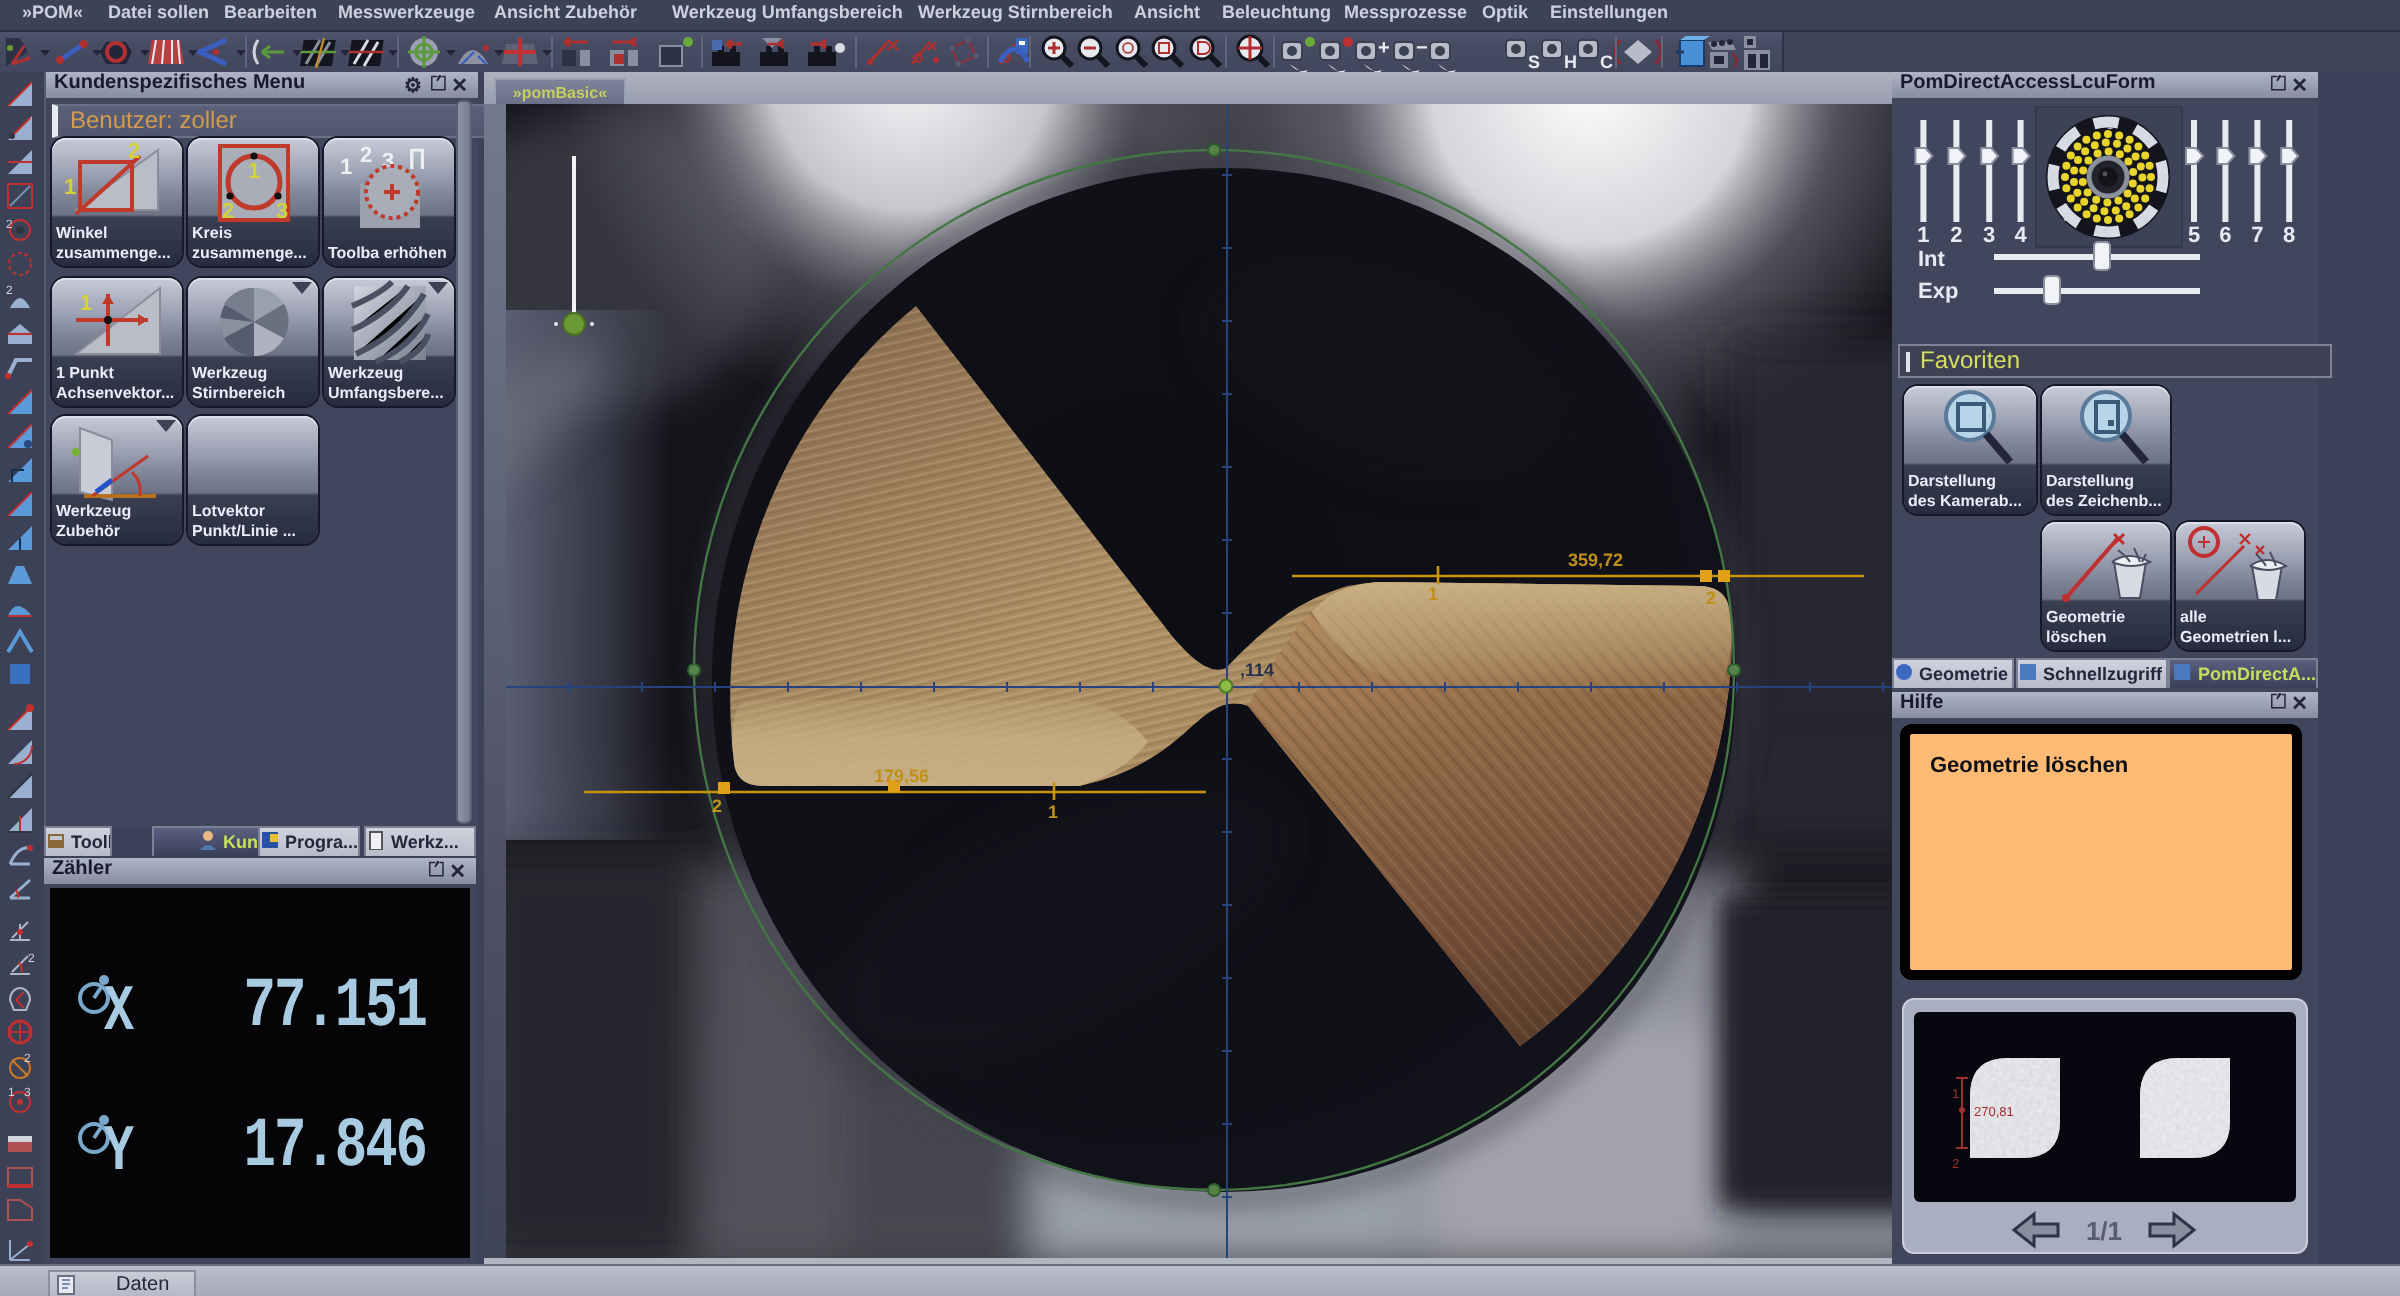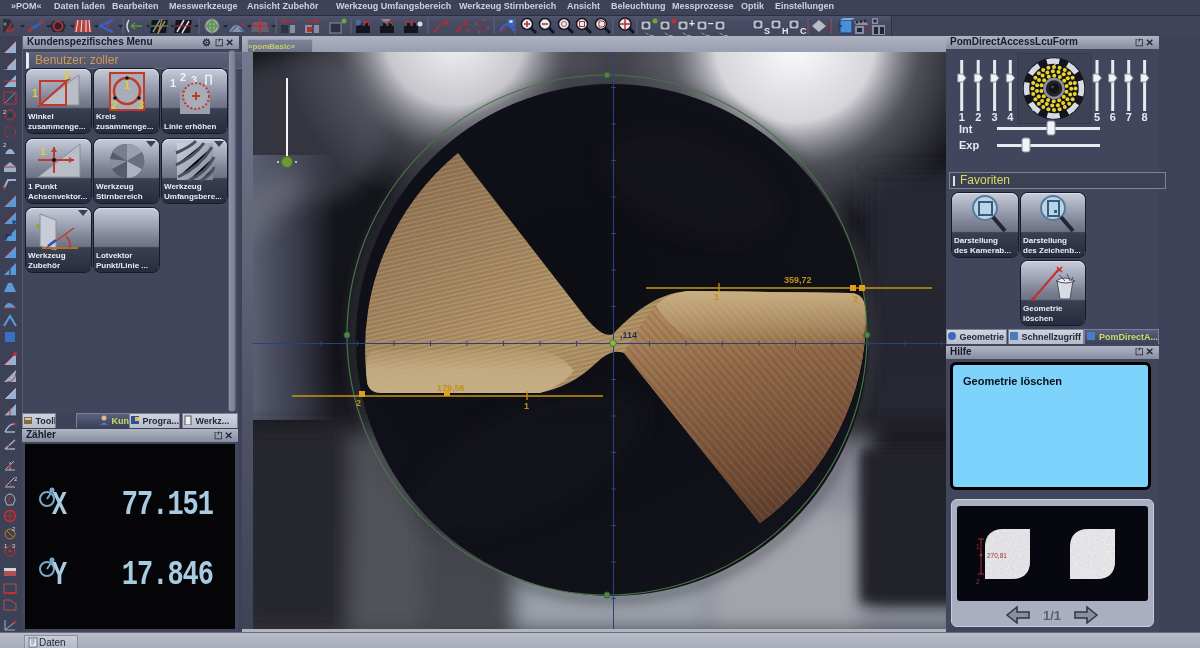--- a/index.html
+++ b/index.html
@@ -25,41 +25,41 @@
 .tabs{position:absolute;font-size:9px;font-weight:bold;}
 .tab{position:absolute;top:0;height:15px;background:linear-gradient(#d0d3de,#b8bcc9);color:#23273c;border:1px solid #7b8095;border-bottom:none;box-sizing:border-box;line-height:14px;white-space:nowrap;overflow:hidden;}
 .tab.sel{background:linear-gradient(#5a6080,#3a4058);color:#c8de5e;text-align:right;}
 
 #zahler{left:22px;top:429px;width:216px;height:203px;background:#42465c;}
 #zahlerbody{position:absolute;left:3px;top:15px;width:210px;height:185px;background:#050507;}
 .dig{position:absolute;font-family:"Liberation Mono",monospace;font-weight:bold;color:#a9cbe2;transform:scaleY(1.3);transform-origin:50% 10%;}
 
 #canvas{left:242px;top:36px;width:743px;height:598px;background:#15151b;}
 #cantabs{position:absolute;left:0;top:0;width:743px;height:16px;background:linear-gradient(#aeb2c0,#989db0);border-bottom:1px solid #6a6f80;}
-#pbtab{position:absolute;left:5px;top:3px;width:64px;height:13px;background:linear-gradient(#7d8398,#696f86);border:1px solid #9aa0b4;color:#c6ce62;font-size:8px;font-weight:bold;line-height:13px;}
+#pbtab{position:absolute;left:5px;top:3px;width:64px;height:13px;background:linear-gradient(#7d8398,#696f86);border:1px solid #9aa0b4;color:#c6ce62;font-size:8px;font-weight:bold;text-align:center;line-height:13px;}
 #canframeL{position:absolute;left:0;top:16px;width:11px;height:577px;background:linear-gradient(#747a8e,#4e5264 65%,#3f4356);}
 #canframeR{position:absolute;left:731px;top:16px;width:12px;height:577px;background:linear-gradient(#6e7488,#545a6c 70%,#7e8494);}
 #canframeB{position:absolute;left:0;top:593px;width:743px;height:5px;background:#b2b6c2;}
 
 #rightpanel{left:946px;top:36px;width:213px;height:596px;background:#42465c;}
 #favhead{position:absolute;left:3px;top:136px;width:205px;height:15px;border:1px solid #7e8396;background:#3d4153;color:#d6de62;font-size:12px;line-height:15px;padding-left:10px;box-sizing:content-box;}
 #favhead:before{content:"";position:absolute;left:3px;top:3px;width:2px;height:10px;background:#dfe2ea;}
-#hilfebox{position:absolute;left:4px;top:326px;width:201px;height:128px;box-sizing:border-box;background:#7dd3fc;border:3px solid #000000;border-radius:6px;color:#1e1e28;}
+#hilfebox{position:absolute;left:4px;top:326px;width:201px;height:128px;box-sizing:border-box;background:#fdba74;border:5px solid #000000;border-radius:6px;color:#1e1e28;}
 #hilfebox h3{margin:10px 0 6px 10px;font-size:11px;color:#0e0e16;}
 #hilfebox p{margin:0 2px 0 10px;font-size:10.5px;line-height:14.5px;color:#21212c;}
 #mediabox{position:absolute;left:5px;top:463px;width:203px;height:128px;box-sizing:border-box;background:#a9aec0;border:1px solid #c9cdd9;border-radius:6px;}
 #mediablack{position:absolute;left:5px;top:6px;width:191px;height:95px;background:#070710;border-radius:3px;}
 
 #statusbar{left:0;top:632px;width:1200px;height:16px;background:linear-gradient(#b9bdc9 0%,#a7acba 100%);border-top:1px solid #6a6f7e;box-sizing:border-box;}
-#datentab{position:absolute;left:24px;top:2px;width:54px;height:14px;background:linear-gradient(#c9ccd7,#b4b8c5);border:1px solid #8a8fa0;border-bottom:none;font-size:10px;color:#23273a;line-height:13px;padding-left:14px;box-sizing:border-box;}
+#datentab{position:absolute;left:24px;top:2px;width:74px;height:14px;background:linear-gradient(#c9ccd7,#b4b8c5);border:1px solid #8a8fa0;border-bottom:none;font-size:10px;color:#23273a;line-height:13px;padding-left:33px;box-sizing:border-box;}
 </style></head><body>
 <div id="app">
   <div class="abs" id="menubar">
     <span style="left:11px">»POM«</span>
-      <span style="left:54px">Daten laden</span>
+      <span style="left:54px">Datei sollen</span>
       <span style="left:112px">Bearbeiten</span>
       <span style="left:169px">Messwerkzeuge</span>
       <span style="left:247px">Ansicht Zubehör</span>
       <span style="left:336px">Werkzeug Umfangsbereich</span>
       <span style="left:459px">Werkzeug Stirnbereich</span>
       <span style="left:567px">Ansicht</span>
       <span style="left:611px">Beleuchtung</span>
       <span style="left:672px">Messprozesse</span>
       <span style="left:741px">Optik</span>
       <span style="left:775px">Einstellungen</span>
@@ -438,21 +438,21 @@
     <div class="btn" style="left:139px;top:33px">
         <svg width="65" height="50" viewBox="0 0 65 50">
           <text x="8" y="18" font-size="11" font-weight="bold" fill="#f0f0f4">1</text>
           <text x="18" y="12" font-size="11" font-weight="bold" fill="#f0f0f4">2</text>
           <text x="29" y="15" font-size="11" font-weight="bold" fill="#f0f0f4">3</text>
           <text x="42" y="13" font-size="11" font-weight="bold" fill="#f0f0f4">∏</text>
           <rect x="18" y="23" width="30" height="22" fill="#9ba0ac"></rect>
           <circle cx="34" cy="27" r="13" fill="#a8adb8" stroke="#c0392b" stroke-width="2" stroke-dasharray="2 2"></circle>
           <path d="M30 27h8M34 23v8" stroke="#c0392b" stroke-width="2"></path>
         </svg>
-        <div class="lab">Linie erhöhen</div>
+        <div class="lab">Toolba erhöhen</div>
       </div>
     <div class="btn" style="left:3px;top:103px">
         <svg width="65" height="44" viewBox="0 0 65 44">
           <polygon points="12,38 54,38 54,5" fill="#b9bdc8" stroke="#8a8e9a"></polygon>
           <line x1="28" y1="8" x2="28" y2="34" stroke="#c0392b" stroke-width="2"></line>
           <line x1="12" y1="21" x2="48" y2="21" stroke="#c0392b" stroke-width="2"></line>
           <path d="M28 8l-3 5h6zM48 21l-5-3v6z" fill="#c0392b"></path>
           <circle cx="28" cy="21" r="2" fill="#111"></circle>
           <text x="14" y="16" font-size="11" font-weight="bold" fill="#d4d23a">1</text>
         </svg>
@@ -853,20 +853,32 @@
         <svg width="64" height="44" viewBox="0 0 64 44">
           <path d="M12 38 L38 8" stroke="#c03030" stroke-width="2"></path>
           <path d="M36 6l5 5M41 6l-5 5" stroke="#c03030" stroke-width="1.5"></path>
           <circle cx="12" cy="38" r="2" fill="#c03030"></circle>
           <path d="M36 20 l3 18 h10 l3 -18 Z" fill="#d8dbe4" stroke="#4a4e60"></path>
           <path d="M35 20 q8 -6 19 0 q-9 4 -19 0" fill="#eceef4" stroke="#4a4e60"></path>
           <path d="M38 14 q5 4 6 6 M46 13 q2 4 3 7 M52 16 q-1 2 -2 4" stroke="#4a4e60" fill="none"></path>
         </svg>
         <div class="lab">Geometrie<br>löschen</div>
       </div>
+    <div class="btn" style="left:142px;top:225px;width:64px">
+        <svg width="64" height="44" viewBox="0 0 64 44">
+          <circle cx="14" cy="10" r="7" fill="none" stroke="#c03030" stroke-width="2"></circle>
+          <path d="M11 10h6M14 7v6" stroke="#c03030"></path>
+          <path d="M10 36 L34 12" stroke="#c03030" stroke-width="1.5"></path>
+          <path d="M32 6l5 5M37 6l-5 5M40 12l4 4M44 12l-4 4" stroke="#c03030" stroke-width="1.2"></path>
+          <path d="M38 22 l3 17 h9 l3 -17 Z" fill="#d8dbe4" stroke="#4a4e60"></path>
+          <path d="M37 22 q8 -6 18 0 q-9 4 -18 0" fill="#eceef4" stroke="#4a4e60"></path>
+          <path d="M40 16 q4 4 5 6 M47 15 q2 4 3 7" stroke="#4a4e60" fill="none"></path>
+        </svg>
+        <div class="lab">alle<br>Geometrien l...</div>
+      </div>
     <div class="tabs" style="left:0px;top:293px;width:213px;height:15px">
       <div class="tab" style="left:0px;width:61px"><svg width="10" height="10" style="vertical-align:-1px">
             <circle cx="5" cy="5" r="4" fill="#3a6ac0"></circle>
           </svg> Geometrie</div>
       <div class="tab" style="left:62px;width:76px"><svg width="10" height="10" style="vertical-align:-1px">
             <rect x="1" y="1" width="8" height="8" fill="#4a7ac0"></rect>
           </svg> Schnellzugriff</div>
       <div class="tab sel" style="left:138px;width:75px"><svg width="10" height="10" style="vertical-align:-1px">
             <rect x="1" y="1" width="8" height="8" fill="#4a7ac0"></rect>
           </svg> PomDirectA...</div>

